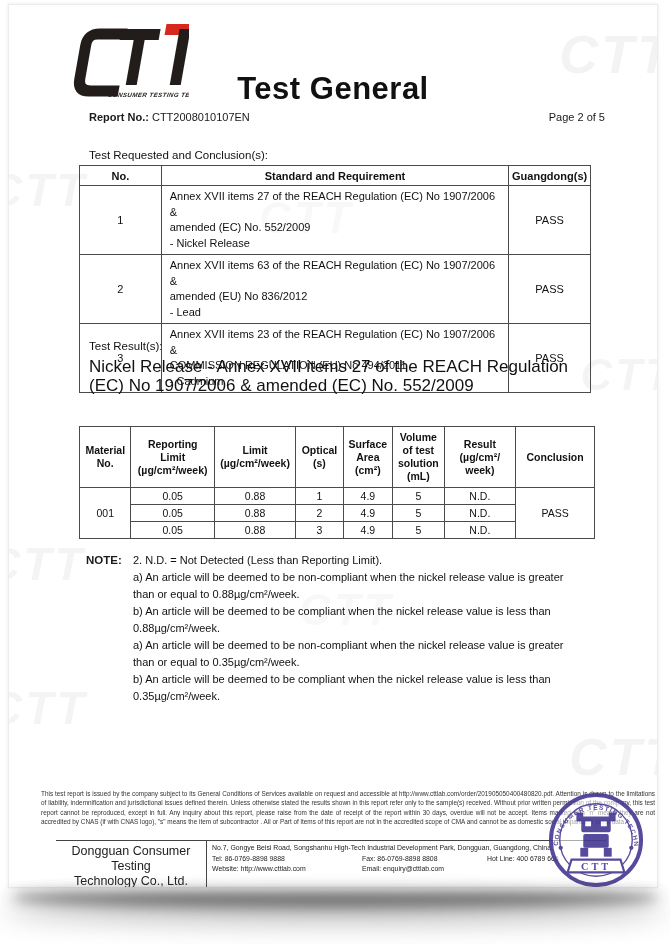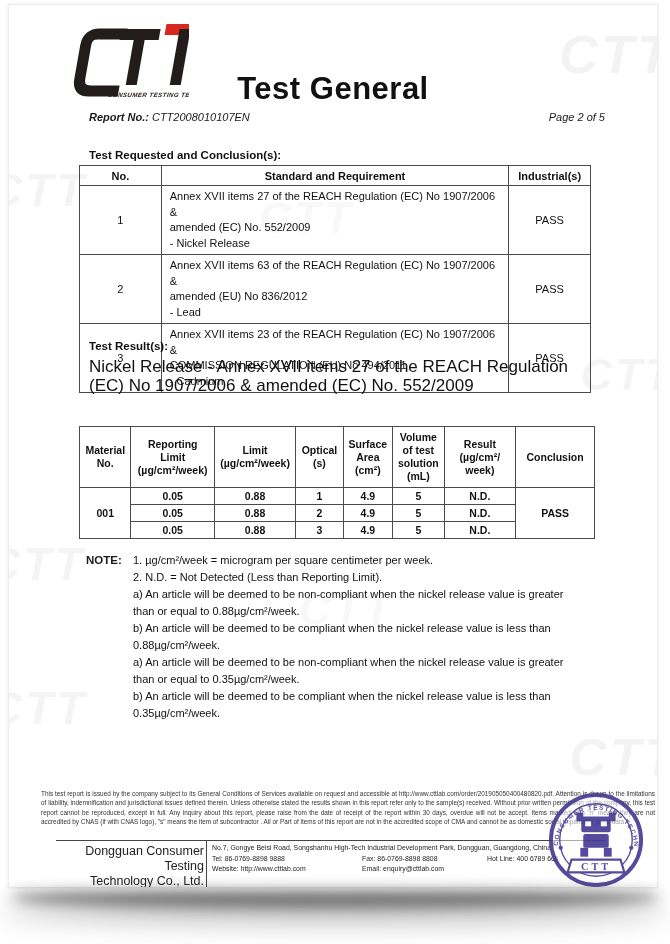--- a/index.html
+++ b/index.html
@@ -13,41 +13,41 @@
                    border-radius:40% 40% 60% 60% / 28% 28% 80% 80%; filter:blur(7px); opacity:.8; }
   .page-shadow-2 { position:absolute; left:2px; top:898px; width:666px; height:26px; background:#7a7a7a;
                    border-radius:50%; filter:blur(12px); opacity:.45; }
 
   .wm { position:absolute; font-weight:bold; font-style:italic; letter-spacing:3px; color:#000;
         font-family:"Liberation Sans", sans-serif; pointer-events:none; }
 
   
   .logo { position:absolute; left:48px; top:16px; width:132px; height:92px; }
   .title { position:absolute; left:0; top:66px; width:100%; text-align:center; font-size:31px; font-weight:bold; color:#111; letter-spacing:.5px; }
-  .report-row { position:absolute; left:80px; top:106px; width:516px; display:flex; justify-content:space-between; font-size:11px;font-style:italic; }
+  .report-row { position:absolute; left:80px; top:106px; width:516px; display:flex; justify-content:space-between; font-size:11px; }
   .report-row .lbl { font-weight:bold; }
 
-  .h-sec { position:absolute; left:80px; font-size:11.5px; font-weight:bold; color:#111; }
+  .h-sec { position:absolute; left:80px; font-size:11.5px; font-weight:normal; color:#111; }
 
   table { border-collapse:collapse; width:100%; table-layout:fixed; }
   td,th { border:1px solid #4a4a4a; font-size:11px; color:#111; }
 
   .t1 { position:absolute; left:70px; top:160px; width:512px; }
   .t1 th { height:20px; font-size:11px; text-align:center; font-weight:bold; }
   .t1 td { vertical-align:middle; }
   .t1 .c-no { text-align:center; }
   .t1 .c-std { padding:3px 8px; line-height:15.5px; white-space:pre-line; }
   .t1 .c-pass { text-align:center; }
 
   .sec2-intro { position:absolute; left:80px; top:352px; width:507px; font-size:17px; line-height:19px; color:#111; }
   .u { text-decoration:underline; }
 
   .t2 { position:absolute; left:70px; top:421px; width:516px; }
   .t2 th { font-size:10.5px; line-height:13px; white-space:pre-line; padding:4px 1px; text-align:center; vertical-align:middle; font-weight:bold; }
-  .t2 td { height:17px; text-align:center; font-size:10.5px; vertical-align:middle;font-weight:bold; }
+  .t2 td { height:17px; text-align:center; font-size:10.5px; vertical-align:middle; }
 
   .note { position:absolute; left:77px; top:547px; width:500px; display:flex; }
   .note .note-lbl { width:47px; font-weight:bold; font-size:11.5px; line-height:17px; }
   .note .note-body { width:450px; font-size:11px; line-height:17px; color:#111; }
   .note .note-body p { margin:0; }
 
   .disclaimer { position:absolute; left:32px; top:784px; width:614px; font-size:6.4px; line-height:9.3px;
                 text-align:justify; color:#333; }
 
   .footer { position:absolute; left:47px; top:835px; width:550px; border-top:1px solid #444; border-bottom:1px solid #444; display:flex; }
@@ -99,21 +99,21 @@
   <table class="t1">
     <colgroup>
         <col style="width:16%">
         <col style="width:68%">
         <col style="width:16%">
       </colgroup>
     <tbody>
         <tr>
       <th>No.</th>
       <th>Standard and Requirement</th>
-      <th>Industrial(s)</th>
+      <th>Guangdong(s)</th>
     </tr>
     <tr>
       <td class="c-no">1</td>
       <td class="c-std">Annex XVII items 27 of the REACH Regulation (EC) No 1907/2006 &amp;
 amended (EC) No. 552/2009
 - Nickel Release</td>
       <td class="c-pass">PASS</td>
     </tr>
     <tr>
       <td class="c-no">2</td>
@@ -197,33 +197,32 @@
       <td>4.9</td>
       <td>5</td>
       <td>N.D.</td>
     </tr>
   </tbody>
     </table>
 
   <div class="note">
     <div class="note-lbl">NOTE:</div>
     <div class="note-body">
-      <p>1. µg/cm²/week = microgram per square centimeter per week.</p>
       <p>2. N.D. = Not Detected (Less than Reporting Limit).</p>
       <p>a) An article will be deemed to be non-compliant when the nickel release value is greater than or equal to 0.88µg/cm²/week.</p>
       <p>b) An article will be deemed to be compliant when the nickel release value is less than 0.88µg/cm²/week.</p>
       <p>a) An article will be deemed to be non-compliant when the nickel release value is greater than or equal to 0.35µg/cm²/week.</p>
       <p>b) An article will be deemed to be compliant when the nickel release value is less than 0.35µg/cm²/week.</p>
     </div>
   </div>
 
   <div class="disclaimer">This test report is issued by the company subject to its General Conditions of Services available on request and accessible at http://www.cttlab.com/order/201905050400480820.pdf. Attention is drawn to the limitations of liability, indemnification and jurisdictional issues defined therein. Unless otherwise stated the results shown in this report refer only to the sample(s) received. Without prior written permission of the company, this test report cannot be reproduced, except in full. Any inquiry about this report, please raise from the date of receipt of the report within 30 days, overdue will not be accept. Items marked with "n" means they are not accredited by CNAS (if with CNAS logo), "s" means the item of subcontractor . All or Part of items of this report are not in the accredited scope of CMA and cannot be as domestic social impartiality proof data.</div>
 
   <div class="footer">
-    <div class="f-company" style="white-space:pre-line;text-align:right;">Dongguan Consumer Testing
+    <div class="f-company" style="white-space:pre-line;">Dongguan Consumer Testing
 Technology Co., Ltd.</div>
     <div class="f-divider"></div>
     <div class="f-info">
       <div>No.7, Gongye Beisi Road, Songshanhu High-Tech Industrial Development Park, Dongguan, Guangdong, China.</div>
       <div class="f-line">
         <span class="f-w1">Tel: 86-0769-8898 9888</span>
         <span class="f-w2">Fax: 86-0769-8898 8808</span>
         <span>Hot Line: 400 6789 666</span>
       </div>
       <div class="f-line">

